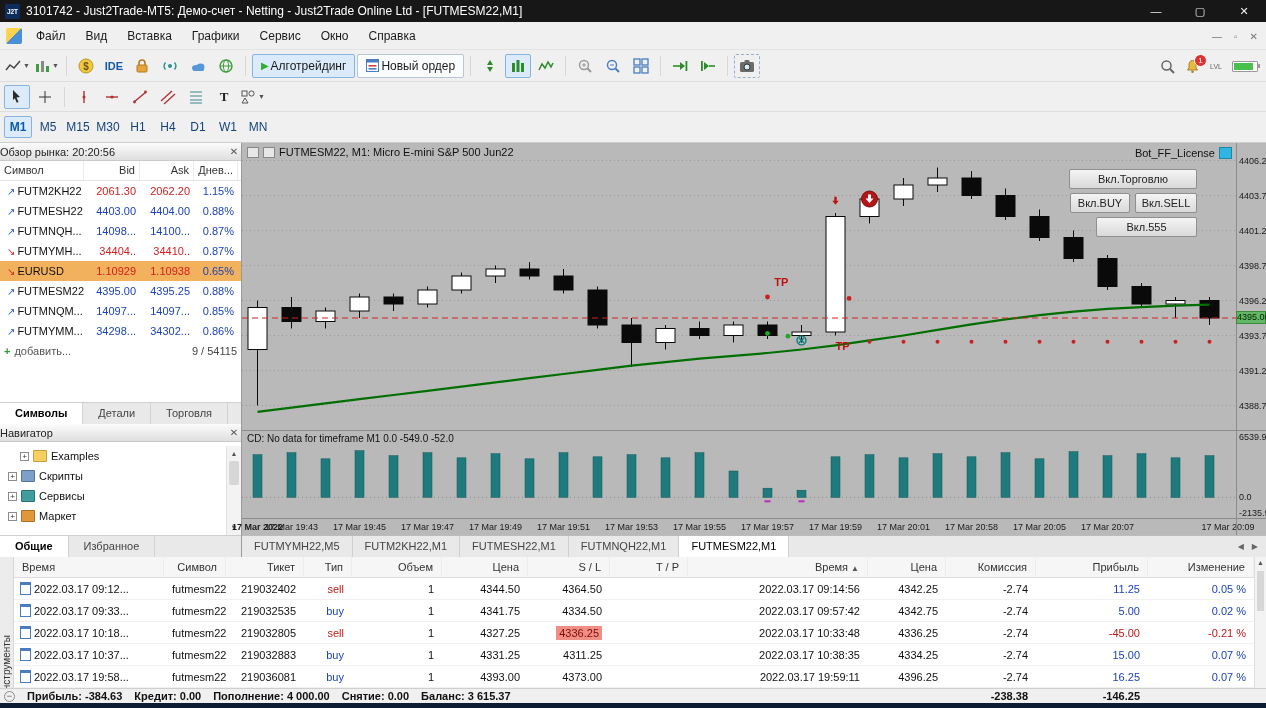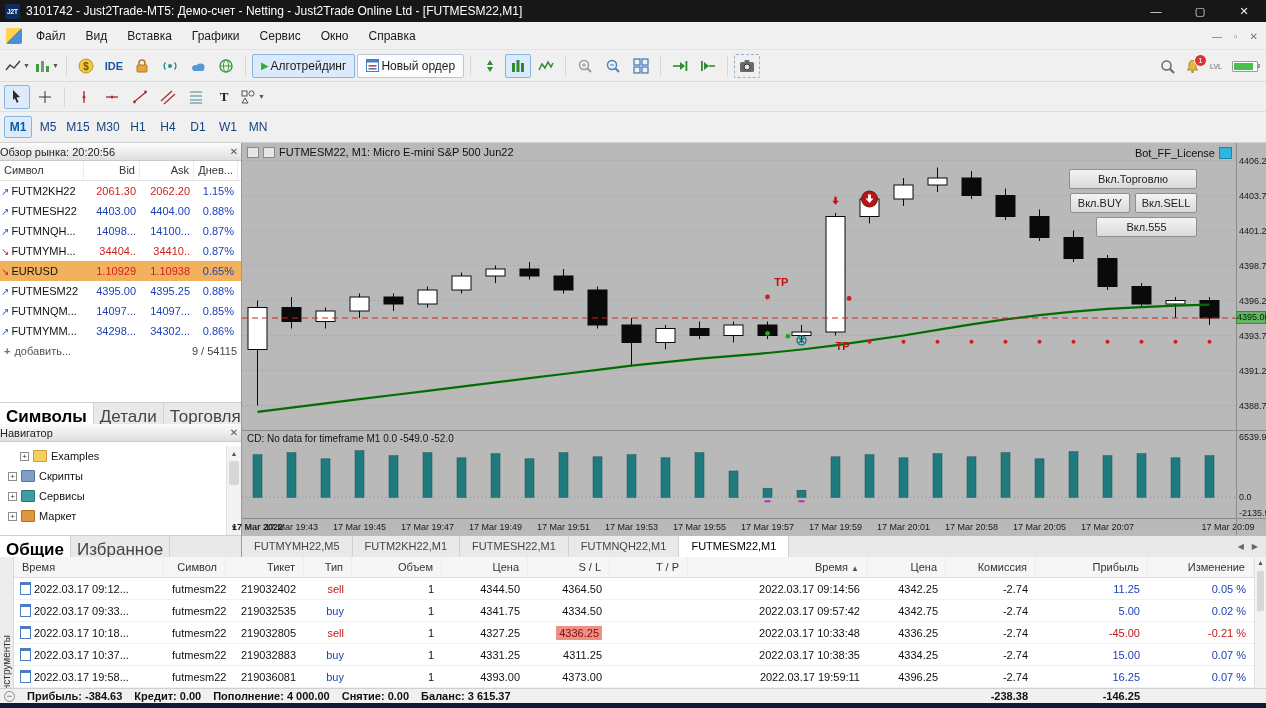--- a/index.html
+++ b/index.html
@@ -48,33 +48,33 @@
 #left-col{position:absolute;top:143px;left:0;width:242px;height:414px;background:#fff;border-right:1px solid #9a9a9a;}
 .panel-header{height:18px;background:linear-gradient(#fcfcfc,#dfdfdf);border-bottom:1px solid #c9c9c9;display:flex;align-items:center;padding:0 0;font-size:11px;color:#222;}
 .panel-header .x{margin-left:auto;color:#555;font-size:10px;width:14px;text-align:center;}
 #mw{position:absolute;top:0;left:0;width:100%;height:281px;background:#fff;overflow:hidden;}
 .mw-grid{display:grid;grid-template-columns:84px 56px 54px 44px;}
 #mw-head{height:20px;border-bottom:1px solid #e2e2e2;}
 #mw-head .mw-hcell{font-size:11px;color:#333;padding:3px 4px;border-right:1px solid #ececec;white-space:nowrap;overflow:hidden;}
 #mw-head .mw-hcell.num{text-align:right;}
 .mw-row{height:20px;line-height:20px;}
 .mw-row.hl{background:#f2b15c;}
-.mw-sym{padding-left:1px;white-space:nowrap;overflow:hidden;}
+.mw-sym{padding-left:7px;white-space:nowrap;overflow:hidden;}
 .arr{font-size:10px;margin-right:2px;}
 .arr.up{color:#1d58c8;}
 .arr.down{color:#d02020;}
 .mw-num{text-align:right;padding-right:4px;}
 .mw-num.up{color:#1d43b8;}
 .mw-num.down{color:#d02020;}
 .mw-chg{text-align:right;padding-right:4px;color:#1d43b8;}
 #mw-add{height:20px;line-height:20px;display:flex;padding:0 4px;color:#555;}
 #mw-add .plus{color:#2f9e2f;font-weight:bold;margin-right:4px;}
 #mw-add .cnt{margin-left:auto;color:#444;}
 .ptab-bar{position:absolute;bottom:0;left:0;width:100%;height:22px;background:#e9e9e9;border-top:1px solid #cfcfcf;display:flex;overflow:hidden;}
-.ptab{padding:4px 6px;font-size:17px;color:#444;border-right:1px solid #d2d2d2;white-space:nowrap;}
+.ptab{padding:4px 15px;font-size:11px;color:#444;border-right:1px solid #d2d2d2;white-space:nowrap;}
 .ptab.active{background:#fff;color:#000;font-weight:bold;}
 #navigator{position:absolute;top:281px;left:0;width:100%;height:133px;background:#fff;overflow:hidden;}
 .tree{position:relative;padding-top:4px;height:90px;overflow:hidden;}
 .tree-item{height:20px;display:flex;align-items:center;gap:4px;padding-left:8px;}
 .tree-item.indent{padding-left:20px;}
 .expand{width:9px;height:9px;border:1px solid #8c8c8c;background:#fff;font-size:8px;line-height:7px;text-align:center;color:#333;flex:none;}
 .ticon{width:14px;height:12px;display:inline-block;border-radius:1px;flex:none;}
 .ticon.folder{background:#f6cf5f;border:1px solid #c8a03e;}
 .ticon.scripts{background:#7d9fc8;border:1px solid #56749c;}
 .ticon.services{background:#3f9d9d;border:1px solid #2a7171;}

